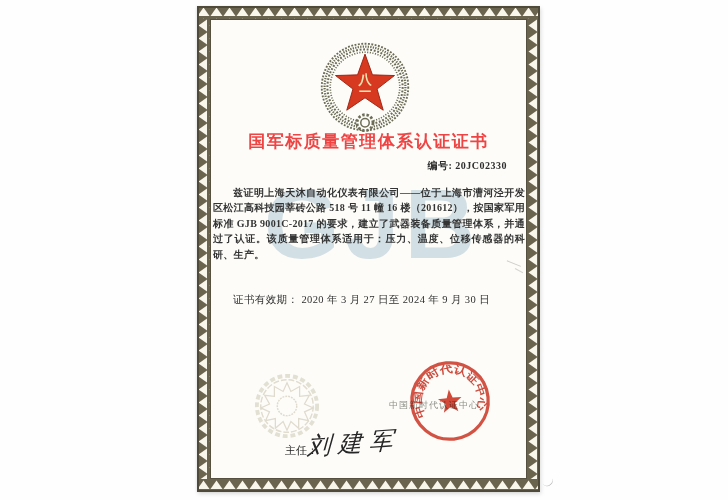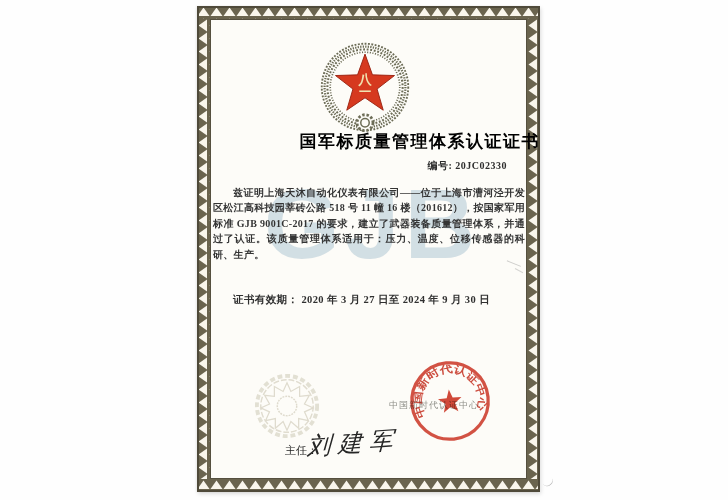--- a/index.html
+++ b/index.html
@@ -9,43 +9,43 @@
   .certificate{
     position:absolute;left:197px;top:6px;width:343px;height:486px;
     background:#fdfcf8;
     box-shadow:1px 2px 4px rgba(0,0,0,0.14), -1px 0 2px rgba(0,0,0,0.05);
   }
   .frame{position:absolute;left:0;top:0;width:343px;height:486px;pointer-events:none;}
 
   .emblem{position:absolute;left:121px;top:33px;width:94px;height:96px;}
 
   .title{
-    position:absolute;left:0;top:124px;width:100%;text-align:right;
+    position:absolute;left:0;top:124px;width:100%;text-align:center;
     font-family:"Liberation Sans", sans-serif;font-weight:700;
-    font-size:17px;letter-spacing:1.5px;color:#000000;
+    font-size:17px;letter-spacing:1.5px;color:#ef4444;
   }
   .cert-no{
     position:absolute;right:33px;top:153px;
     font-size:10px;font-weight:700;color:#2e2e2e;letter-spacing:0.5px;
   }
   .watermark{
     position:absolute;left:46px;top:166px;width:258px;height:110px;
     font-family:"Liberation Sans", sans-serif;font-weight:700;
     font-size:98px;line-height:104px;letter-spacing:5px;text-align:center;
     color:rgba(168,193,207,0.5);z-index:1;
   }
   .body-text{
     position:absolute;left:16px;top:179px;width:312px;
     font-size:10px;line-height:15.4px;font-weight:600;
     color:#343434;text-align:justify;text-indent:2em;letter-spacing:0.3px;
     z-index:2;
   }
   .validity{
     position:absolute;left:36px;top:287px;
-    font-size:10.5px;font-weight:700;color:#303030;letter-spacing:0.4px;z-index:2;
+    font-size:10.5px;font-weight:400;color:#303030;letter-spacing:0.4px;z-index:2;
   }
   .emboss-seal{position:absolute;left:56px;top:366px;width:68px;height:68px;opacity:0.9;}
   .issuer-gray{
     position:absolute;left:192px;top:393px;
     font-size:9px;color:#8e8e87;letter-spacing:1px;z-index:2;white-space:nowrap;
   }
   .red-seal{
     position:absolute;left:210px;top:352px;width:86px;height:86px;
     z-index:3;mix-blend-mode:multiply;opacity:0.95;
   }

